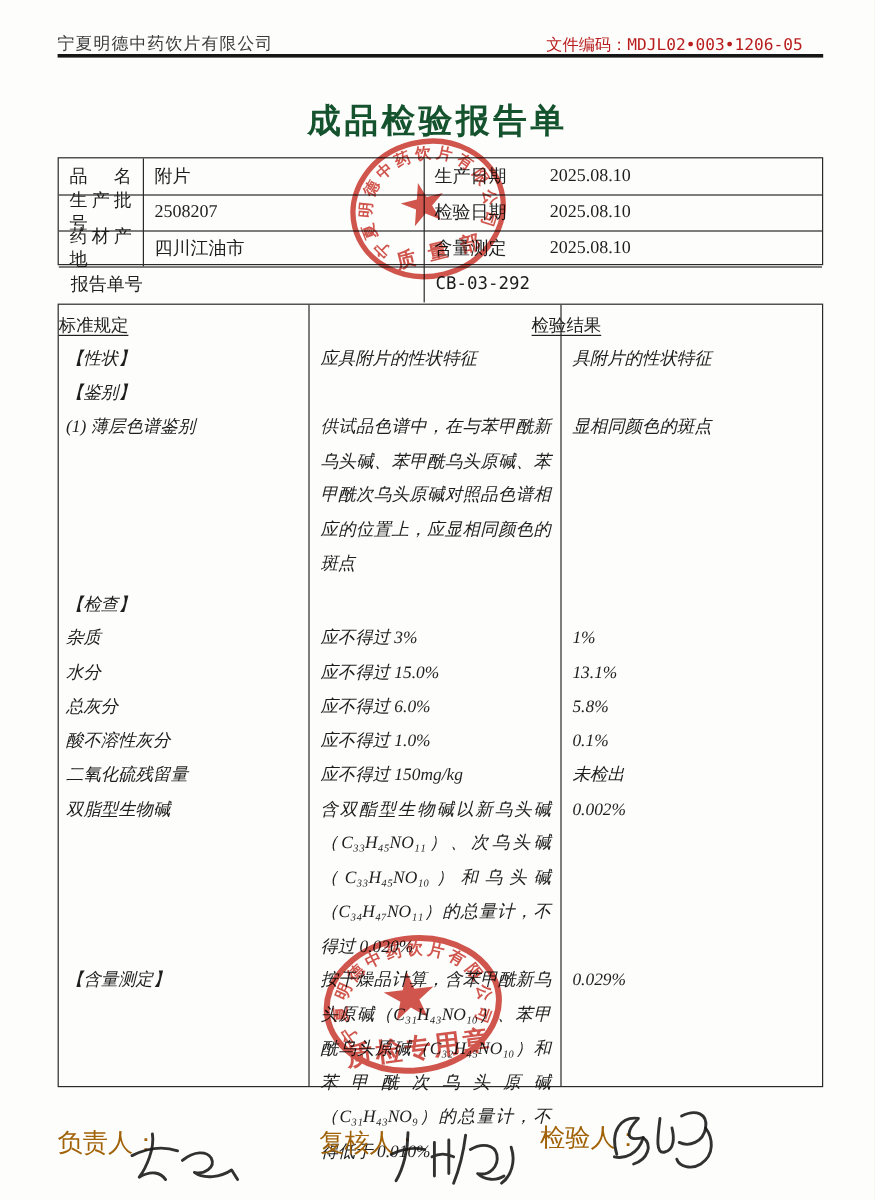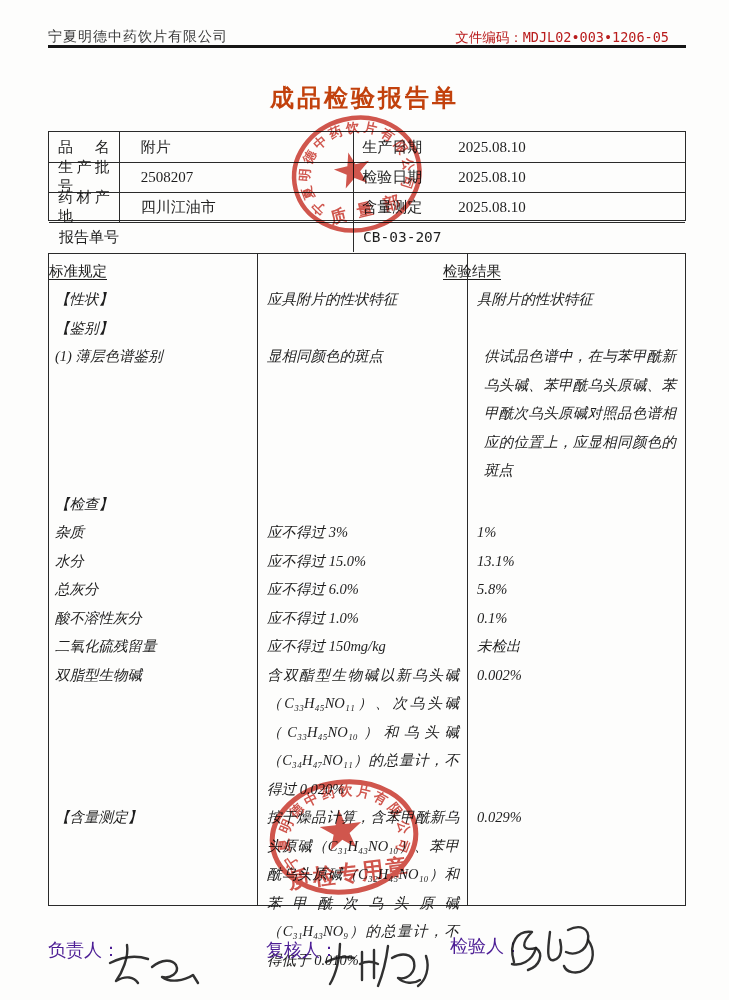--- a/index.html
+++ b/index.html
@@ -7,29 +7,29 @@
     position:relative;width:729px;height:1000px;margin:0 auto;
     background:#fdfdfc;overflow:hidden;
     font-family:"Liberation Serif","DejaVu Serif",serif;
     color:#1e1e1e;
   }
   
   .hdr-company{position:absolute;left:48px;top:28px;font-size:14px;color:#3a3a3a;letter-spacing:1px;}
   .hdr-code{position:absolute;right:60px;top:29px;font-size:13.5px;color:#b91c1c;font-family:"DejaVu Sans Mono","Liberation Mono",monospace;text-align:center;}
   .hdr-rule{position:absolute;left:48px;top:45px;width:638px;height:2.5px;background:#161616;}
   .doc-title{position:absolute;left:0;top:82px;width:729px;text-align:center;
-    font-size:24px;font-weight:700;letter-spacing:3px;color:#c2410c;
+    font-size:28px;font-weight:700;letter-spacing:3px;color:#14532d;
     font-family:"DejaVu Sans","Liberation Sans",sans-serif;}
   
   .info{position:absolute;left:48px;top:131px;width:638px;height:90px;border:1.5px solid #2a2a2a;box-sizing:border-box;font-size:15px;}
   .info .hline{position:absolute;left:0;width:100%;height:1px;background:#2a2a2a;}
   .info .vline{position:absolute;top:0;width:1px;background:#2a2a2a;}
   .irow{position:absolute;left:0;width:100%;height:30px;display:flex;align-items:center;}
   .ilabel{width:70px;box-sizing:border-box;padding:0 9px;text-align:justify;text-align-last:justify;}
-  .ivalue{width:234px;box-sizing:border-box;padding:0 22px;}
+  .ivalue{width:234px;box-sizing:border-box;padding:0 10px;}
   .idate{width:334px;box-sizing:border-box;padding:0 10px;display:flex;align-items:center;}
   .idate .dl{width:96px;}
   .irep-label{width:304px;box-sizing:border-box;padding:0 10px;}
   .irep-no{box-sizing:border-box;padding:0 10px;font-family:"DejaVu Sans Mono","Liberation Mono",monospace;font-size:14.5px;}
   
   .main{position:absolute;left:48px;top:253px;width:638px;height:653px;border:1.5px solid #2a2a2a;box-sizing:border-box;font-size:14.5px;}
   .main .vline{position:absolute;top:0;bottom:0;width:1px;background:#2a2a2a;}
   .thead{display:flex;height:27px;align-items:flex-end;padding-bottom:1px;}
   .thead span{text-decoration:underline;text-underline-offset:3px;}
   .th1{width:209px;box-sizing:border-box;padding-left:6px;text-align:left;}
@@ -39,21 +39,21 @@
   .trow{display:flex;min-height:28.5px;line-height:28.5px;}
   .trow.sec{margin-top:5px;}
   .cell{box-sizing:border-box;font-style:italic;}
   .c1{width:209px;padding-left:6px;}
   .c2{width:210px;padding:0 9px;text-align:justify;text-justify:inter-character;}
   .c3{flex:1;padding-left:9px;}
   
   .conclusion{position:absolute;left:48px;top:910px;width:638px;height:27px;border:1.5px solid #2a2a2a;box-sizing:border-box;
     line-height:24px;font-size:15px;padding-left:8px;}
   .conclusion b{letter-spacing:1px;}
-  .signer{position:absolute;font-size:18px;color:#4c1d95;}
+  .signer{position:absolute;font-size:21px;color:#a16207;}
   .sig-svg{position:absolute;pointer-events:none;}
   .sig-svg path{fill:none;stroke:#1b1b1b;stroke-width:2.4;stroke-linecap:round;stroke-linejoin:round;opacity:.9;}
   
   .stamp{position:absolute;pointer-events:none;mix-blend-mode:multiply;opacity:.84;}
   .stamp-top{left:289px;top:112px;width:136px;height:126px;transform:rotate(-14deg);}
   .stamp-bottom{left:266px;top:777px;width:156px;height:120px;transform:rotate(-7deg);}
 </style>
 </head>
 <body>
 
@@ -90,21 +90,21 @@
     <div class="irow" style="top:60px">
       <div class="ilabel">药材产地</div>
       <div class="ivalue">四川江油市</div>
       <div class="idate">
         <span class="dl">含量测定</span>
         <span>2025.08.10</span>
       </div>
     </div>
     <div class="irow" style="top:90px">
       <div class="irep-label">报告单号</div>
-      <div class="irep-no">CB-03-207</div>
+      <div class="irep-no">CB-03-292</div>
     </div>
   </div>
 
   <div class="main">
     <div class="vline" style="left:208px"></div>
     <div class="vline" style="left:418px"></div>
     <div class="thead">
       <span class="th2">标准规定</span>
       <span class="th3">检验结果</span>
     </div>
@@ -114,22 +114,22 @@
           <div class="cell c2">应具附片的性状特征</div>
           <div class="cell c3">具附片的性状特征</div>
         </div>
         <div class="trow">
           <div class="cell c1">【鉴别】</div>
           <div class="cell c2"></div>
           <div class="cell c3"></div>
         </div>
         <div class="trow">
           <div class="cell c1">(1) 薄层色谱鉴别</div>
+          <div class="cell c2">供试品色谱中，在与苯甲酰新乌头碱、苯甲酰乌头原碱、苯甲酰次乌头原碱对照品色谱相应的位置上，应显相同颜色的斑点</div>
           <div class="cell c3">显相同颜色的斑点</div>
-          <div class="cell c2">供试品色谱中，在与苯甲酰新乌头碱、苯甲酰乌头原碱、苯甲酰次乌头原碱对照品色谱相应的位置上，应显相同颜色的斑点</div>
         </div>
         <div class="trow sec">
           <div class="cell c1">【检查】</div>
           <div class="cell c2"></div>
           <div class="cell c3"></div>
         </div>
         <div class="trow">
           <div class="cell c1">杂质</div>
           <div class="cell c2">应不得过 3%</div>
           <div class="cell c3">1%</div>

